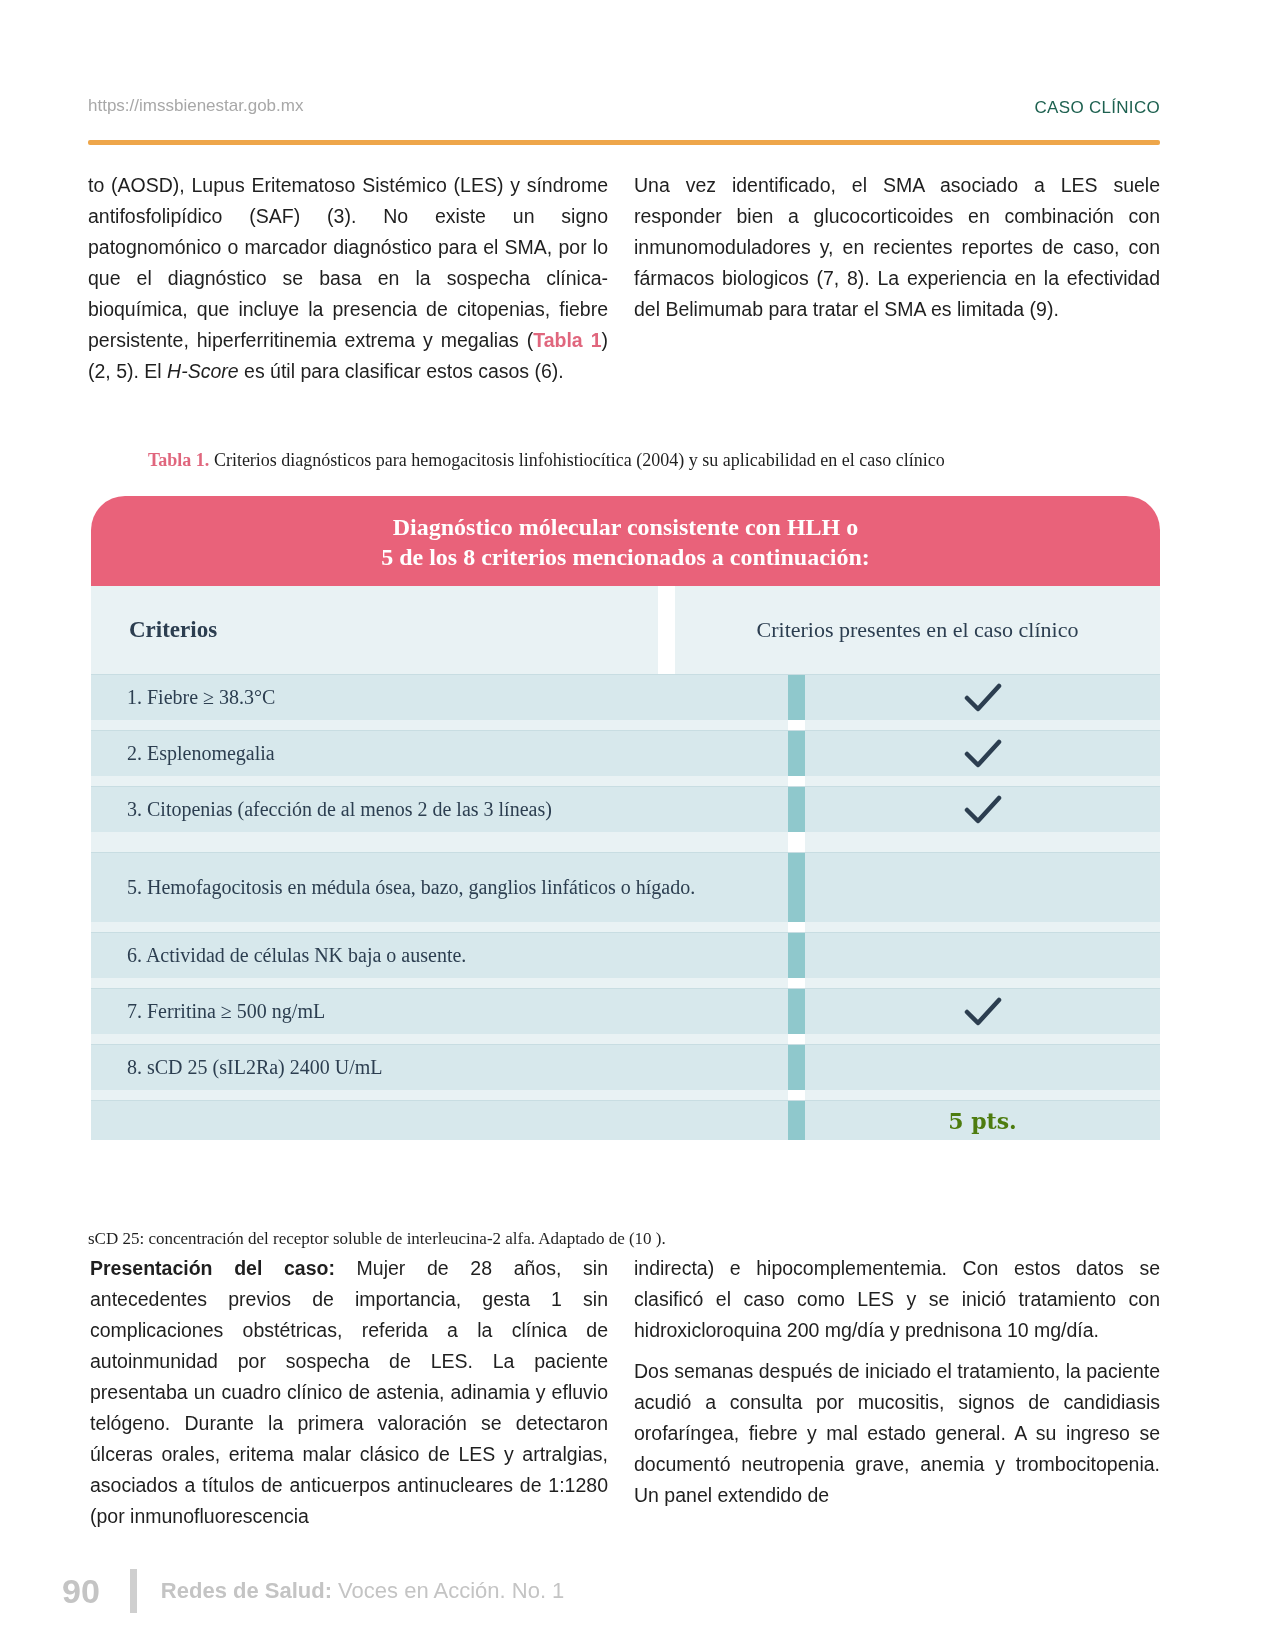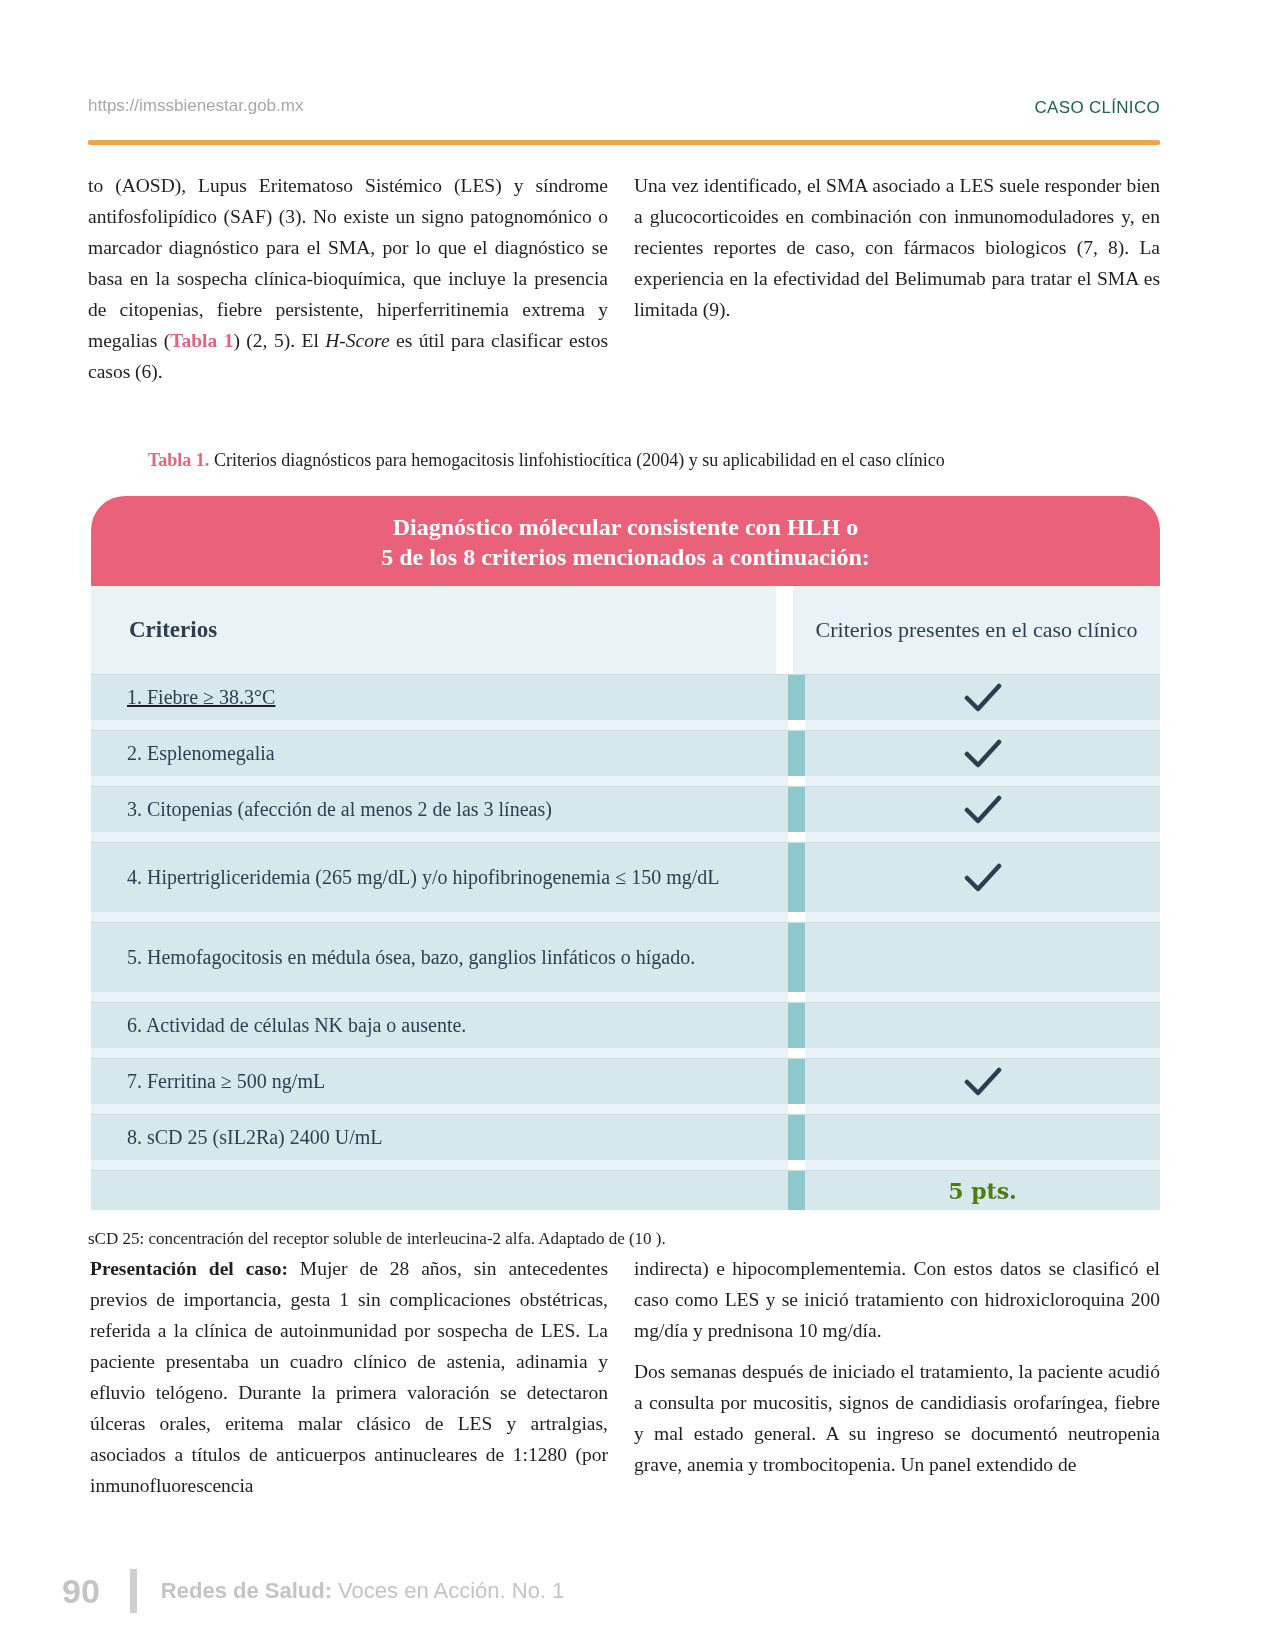--- a/index.html
+++ b/index.html
@@ -4,34 +4,34 @@
 <style>
   * { box-sizing: border-box; margin: 0; padding: 0; }
   html, body { width: 1275px; height: 1650px; background: #ffffff; }
   body { position: relative; font-family: "DejaVu Serif", "Liberation Serif", serif; color: #1f1f1f; overflow: hidden; }
 
   .header { position: absolute; left: 88px; top: 96px; width: 1072px; height: 30px; }
   .header .url { position: absolute; left: 0; top: 0; font-family: "Liberation Sans", sans-serif; font-size: 17px; color: #a8a8a8; }
   .header .section { position: absolute; right: 0; top: 2px; font-family: "Liberation Sans", sans-serif; font-size: 17px; font-weight: normal; color: #1e6150; letter-spacing: 0.3px; }
   .header-rule { position: absolute; left: 88px; top: 140px; width: 1072px; height: 5px; background: #eea64a; border-radius: 2px; }
 
-  .col { position: absolute; font-size: 19.5px; line-height: 31px; text-align: justify; color: #1f1f1f; font-family: Liberation Serif, serif; }
+  .col { position: absolute; font-size: 19.5px; line-height: 31px; text-align: justify; color: #1f1f1f; font-family: Liberation Sans, sans-serif; }
   .col p { margin-bottom: 10px; }
   .top-left { left: 88px; top: 170px; width: 520px; }
   .top-right { left: 634px; top: 170px; width: 526px; }
   .link-red { color: #e0667d; font-weight: bold; }
   .em { font-style: italic; }
 
   .caption { position: absolute; left: 117px; top: 450px; font-family: "Liberation Serif", serif; font-size: 18px; color: #1f1f1f; margin-left: 31px; }
   .caption .lbl { color: #e0667d; font-weight: bold; }
 
   .table { position: absolute; left: 91px; top: 496px; width: 1069px; }
   .t-head { background: #e9627a; color: #ffffff; border-radius: 34px 34px 0 0; height: 90px; text-align: center; font-family: "Liberation Serif", serif; font-weight: bold; font-size: 24px; line-height: 30px; padding-top: 16px; }
   .t-colhead { display: flex; height: 88px; background: #e9f2f4; }
-  .t-colhead .c1 { width: 685px; padding-left: 38px; display: flex; align-items: center; font-size: 23px; font-weight: bold; color: #2c3e50; font-family: "Liberation Serif", serif; }
+  .t-colhead .c1 { width: 567px; padding-left: 38px; display: flex; align-items: center; font-size: 23px; font-weight: bold; color: #2c3e50; font-family: "Liberation Serif", serif; }
   .t-colhead .sep { width: 17px; background: #ffffff; }
   .t-colhead .c2 { flex: 1; display: flex; align-items: center; justify-content: center; text-align: center; font-size: 22px; line-height: 28px; color: #2c3e50; font-family: "Liberation Serif", serif; }
 
   .t-row { display: flex; background: #d7e8ec; border-top: 1px solid #c8dde2; }
   .t-gap { display: flex; height: 10px; background: #e9f2f4; }
   .t-gap .c1 { width: 697px; }
   .t-gap .sep { width: 17px; background: #ffffff; }
   .t-row .c1 { width: 697px; padding: 8px 20px 8px 36px; display: flex; align-items: center; font-size: 20px; line-height: 29px; color: #2c3e50; font-family: "Liberation Serif", serif; }
   .t-row .sep { width: 17px; background: #8fc8cc; }
   .t-row .c2 { flex: 1; display: flex; align-items: center; justify-content: center; font-size: 22px; font-weight: bold; color: #4d7c0f; }
@@ -74,21 +74,21 @@
   <div class="t-head">
     <div>Diagnóstico mólecular consistente con HLH o</div>
     <div>5 de los 8 criterios mencionados a continuación:</div>
   </div>
   <div class="t-colhead">
     <div class="c1">Criterios</div>
     <div class="sep"></div>
     <div class="c2">Criterios presentes en el caso clínico</div>
   </div>
   <div id="rows">
-      <div class="t-row" style="min-height: 40px; text-decoration: underline;">
+      <div class="t-row" style="min-height: 40px;">
         <div class="c1">1. Fiebre ≥ 38.3°C</div>
         <div class="sep"></div>
         <div class="c2">
           <span class="check">
             <svg width="38" height="30" viewBox="0 0 38 30">
               <polyline points="3,15 14,26 35,3" fill="none" stroke="#2c3e50" stroke-width="4.5" stroke-linecap="round" stroke-linejoin="round"></polyline>
             </svg>
           </span>
         </div>
       </div>
@@ -121,31 +121,20 @@
             <svg width="38" height="30" viewBox="0 0 38 30">
               <polyline points="3,15 14,26 35,3" fill="none" stroke="#2c3e50" stroke-width="4.5" stroke-linecap="round" stroke-linejoin="round"></polyline>
             </svg>
           </span>
         </div>
       </div>
       <div class="t-gap">
         <div class="c1"></div>
         <div class="sep"></div>
         <div></div>
-      </div>
-      <div class="t-row" style="min-height: 70px;">
-        <div class="c1">4. Hipertrigliceridemia (265 mg/dL) y/o hipofibrinogenemia ≤ 150 mg/dL</div>
-        <div class="sep"></div>
-        <div class="c2">
-          <span class="check">
-            <svg width="38" height="30" viewBox="0 0 38 30">
-              <polyline points="3,15 14,26 35,3" fill="none" stroke="#2c3e50" stroke-width="4.5" stroke-linecap="round" stroke-linejoin="round"></polyline>
-            </svg>
-          </span>
-        </div>
       </div>
       <div class="t-gap">
         <div class="c1"></div>
         <div class="sep"></div>
         <div></div>
       </div>
       <div class="t-row" style="min-height: 70px;">
         <div class="c1">5. Hemofagocitosis en médula ósea, bazo, ganglios linfáticos o hígado.</div>
         <div class="sep"></div>
         <div class="c2"></div>

